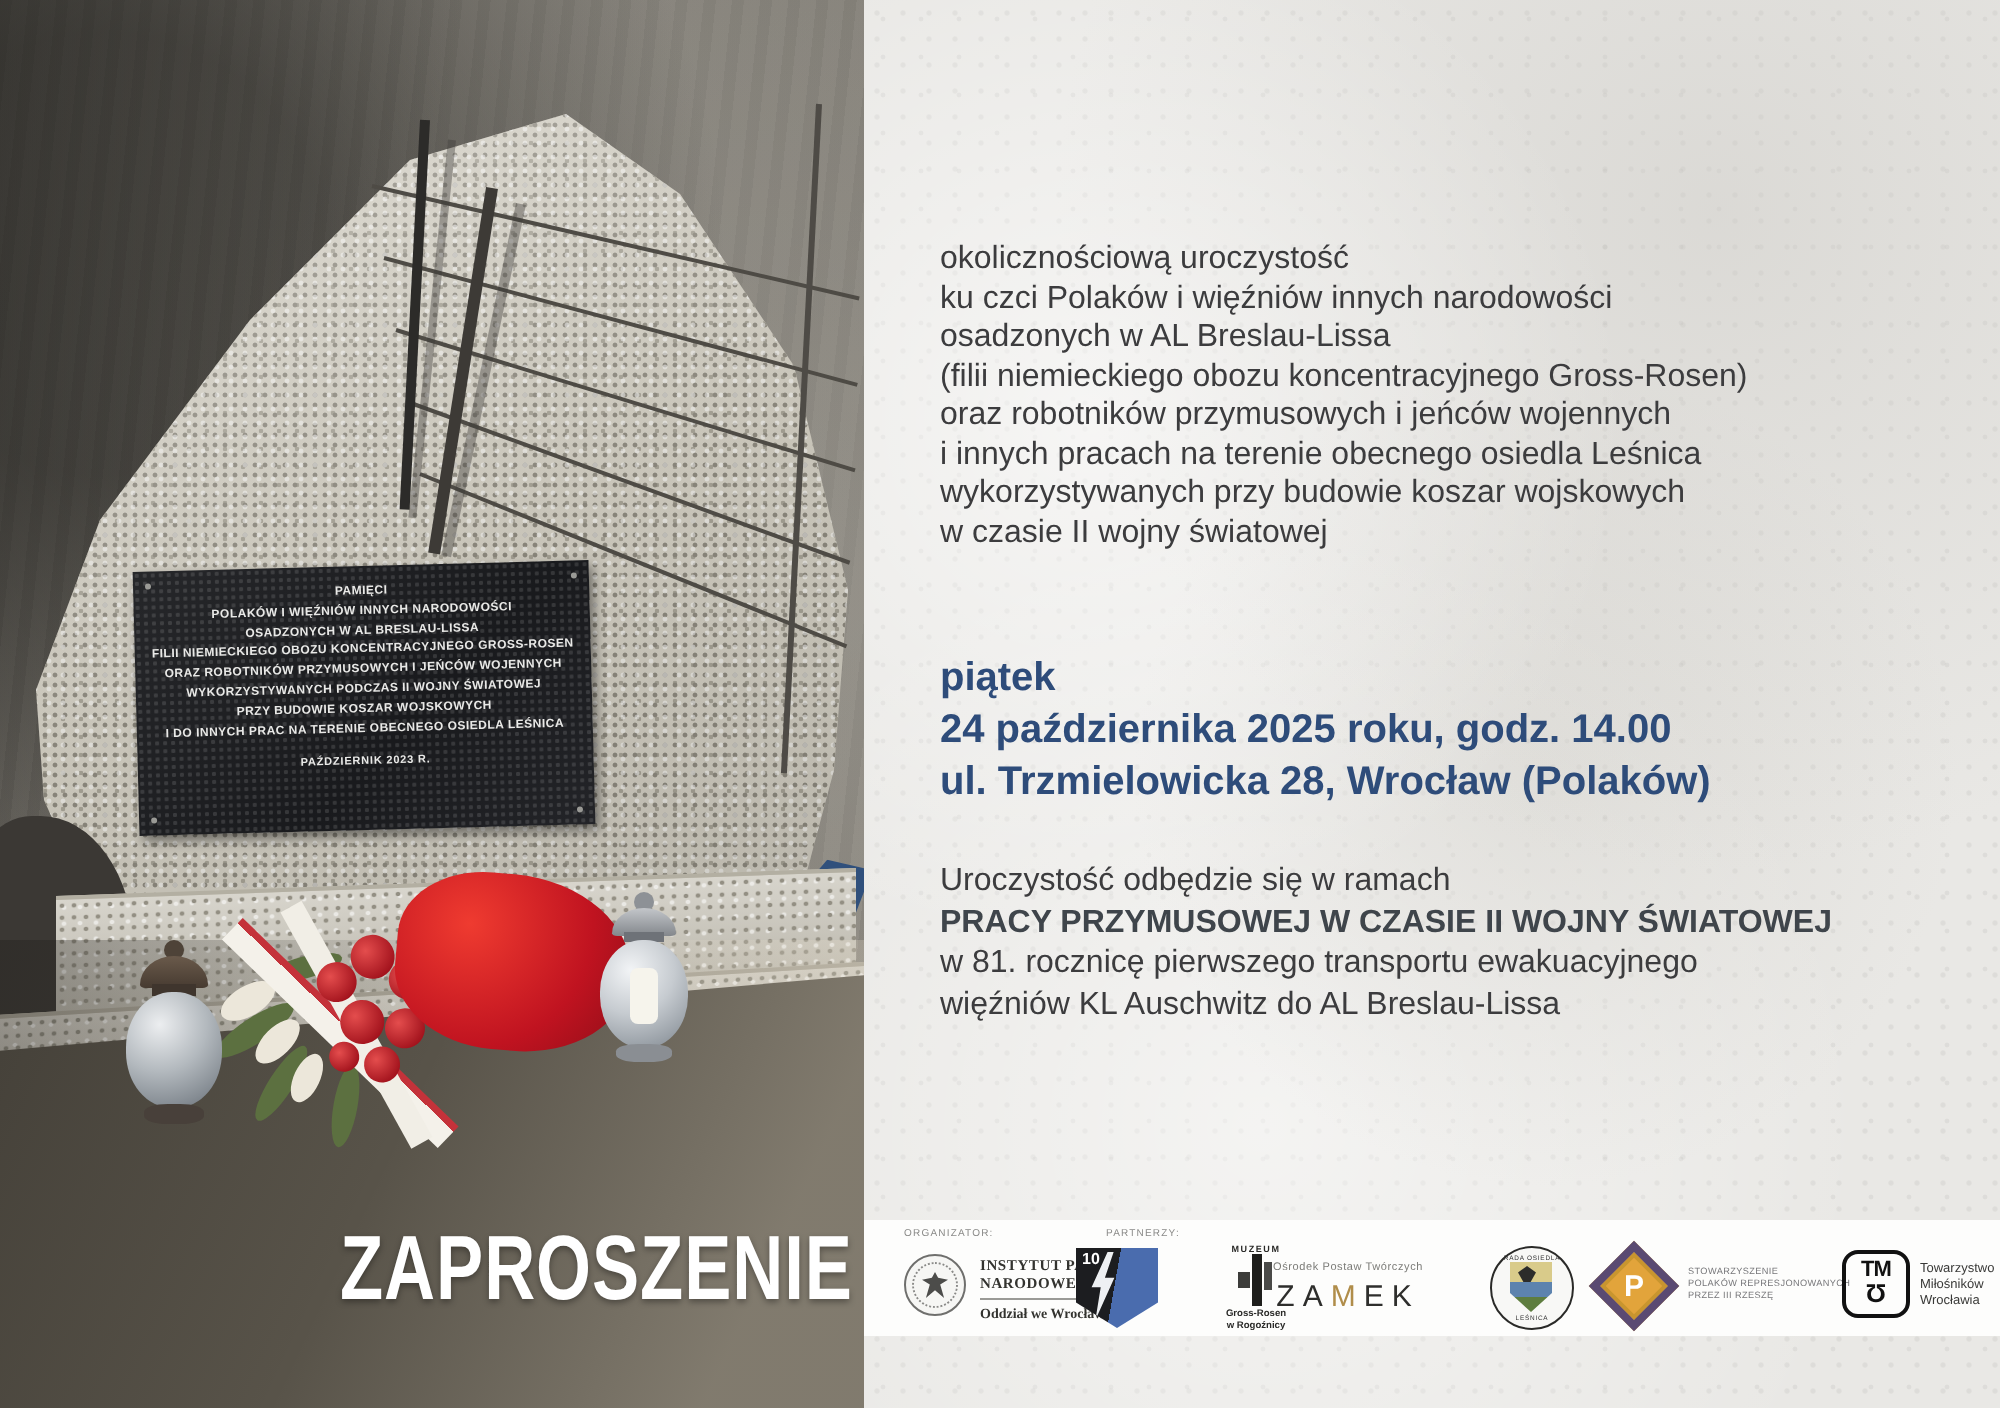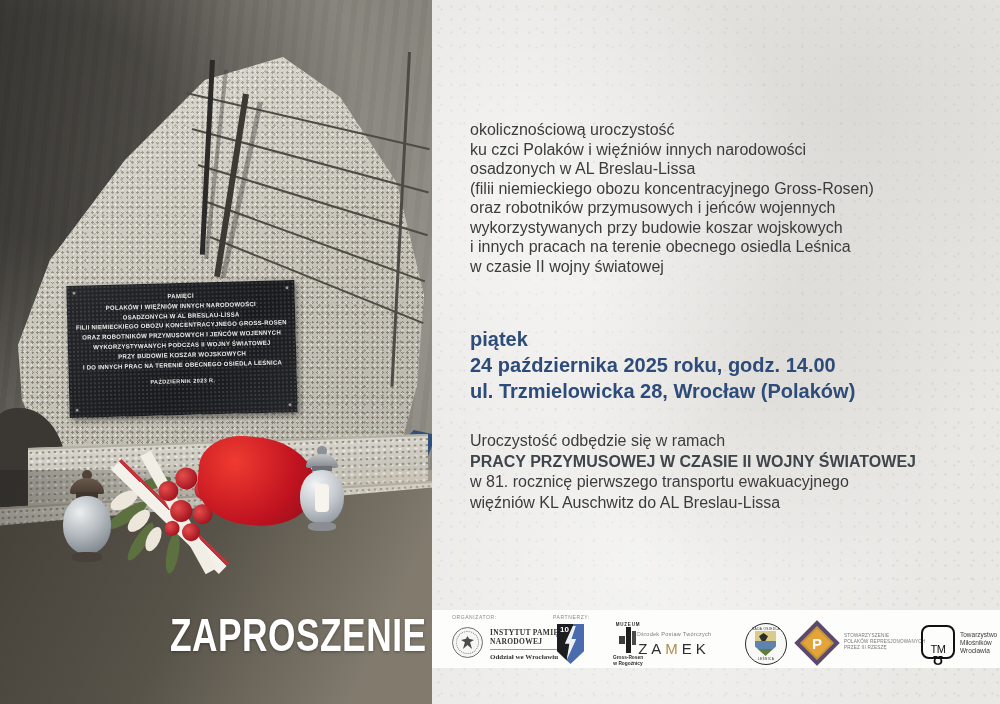--- a/index.html
+++ b/index.html
@@ -32,21 +32,21 @@
   .ipn-seal{position:absolute;left:20px;top:17px;width:31px;height:31px;border-radius:50%;
     border:1px solid #6f6f6d;background:#f6f6f4;box-sizing:border-box;}
   .ipn-seal .inner{position:absolute;left:3px;top:3px;right:3px;bottom:3px;border-radius:50%;
     border:1px dotted #8a8a88;}
   .ipn-seal .eagle{position:absolute;left:8px;top:8px;width:13px;height:13px;
     background:#4c4c4a;clip-path:polygon(50% 0,62% 22%,100% 30%,70% 48%,85% 100%,50% 70%,15% 100%,30% 48%,0 30%,38% 22%);}
   .ipn-txt{position:absolute;left:58px;top:19px;width:90px;font-family:"Liberation Serif",serif;color:#33332f;}
   .ipn-txt .nm{font-size:7.5px;font-weight:bold;line-height:8.5px;letter-spacing:.3px;}
   .ipn-txt .dv{width:78px;height:1px;background:#9a9a96;margin:3px 0;}
   .ipn-txt .br{font-size:7px;font-weight:bold;}
-  .shield{position:absolute;left:125px;top:14px;width:27px;height:40px;
+  .shield{position:absolute;left:106px;top:14px;width:41px;height:40px;
     background:linear-gradient(100deg,#1c1d20 47%,#4a6cae 47%);
     clip-path:polygon(0 0,100% 0,100% 68%,50% 100%,0 68%);}
   .shield .bolt{position:absolute;left:4px;top:2px;width:19px;height:34px;background:#eef0f3;
     clip-path:polygon(62% 0,20% 52%,44% 52%,30% 100%,80% 38%,55% 38%,78% 0);}
   .shield .num{position:absolute;left:3px;top:1px;font-size:8px;font-weight:bold;color:#fff;}
   .museum{position:absolute;left:170px;top:12px;width:52px;text-align:center;color:#2a2a28;}
   .museum .tower{position:relative;margin:0 auto;width:22px;height:26px;}
   .museum .tower .t1{position:absolute;left:9px;top:0;width:5px;height:26px;background:#1e1e1c;}
   .museum .tower .t2{position:absolute;left:2px;top:9px;width:6px;height:8px;background:#3c3c3a;}
   .museum .tower .t3{position:absolute;left:15px;top:4px;width:4px;height:14px;background:#4a4a48;}
@@ -64,21 +64,21 @@
   .crest .eag{position:absolute;left:13px;top:9px;width:9px;height:8px;background:#2c2c2a;
     clip-path:polygon(50% 0,100% 40%,70% 100%,30% 100%,0 40%);}
   .crest .t{position:absolute;width:100%;text-align:center;font-size:3.2px;letter-spacing:.4px;color:#333;}
   .pbadge{position:absolute;left:369px;top:17px;width:32px;height:32px;transform:rotate(45deg);
     background:#e2a43b;border:4px solid #5a4a72;box-shadow:inset 0 0 0 2px #c8952f;box-sizing:border-box;}
   .pbadge .pl{position:absolute;left:0;top:0;width:100%;height:100%;display:flex;align-items:center;
     justify-content:center;transform:rotate(-45deg);font-size:15px;font-weight:bold;color:#fff;}
   .stow{position:absolute;left:412px;top:23px;font-size:4.6px;line-height:6px;color:#77777a;letter-spacing:.2px;}
   .tmw{position:absolute;left:489px;top:15px;width:34px;height:34px;border:2.5px solid #111;
     border-radius:8px;box-sizing:border-box;text-align:center;color:#111;}
-  .tmw .tm{font-size:11px;font-weight:normal;letter-spacing:-.5px;line-height:12px;margin-top:16px;}
+  .tmw .tm{font-size:11px;font-weight:bold;letter-spacing:-.5px;line-height:12px;margin-top:2px;}
   .tmw .lyre{font-size:13px;font-weight:bold;line-height:13px;margin-top:-1px;}
   .tmw-txt{position:absolute;left:528px;top:21px;font-size:6.5px;line-height:8px;color:#3a3a38;}
 
   
   .photo{position:absolute;left:0;top:0;width:432px;height:704px;overflow:hidden;
     background-color:#7b776f;
     background-image:
       linear-gradient(100deg, rgba(35,34,31,.55), rgba(0,0,0,0) 42%),
       radial-gradient(circle at 12% 18%, rgba(30,29,26,.5) 0 16%, transparent 45%),
       radial-gradient(circle at 72% 8%, rgba(140,137,130,.5), transparent 50%),
@@ -241,22 +241,22 @@
   </div>
 
   <div class="paper">
 
     <div class="desc">
       <div>okolicznościową uroczystość</div>
       <div>ku czci Polaków i więźniów innych narodowości</div>
       <div>osadzonych w AL Breslau-Lissa</div>
       <div>(filii niemieckiego obozu koncentracyjnego Gross-Rosen)</div>
       <div>oraz robotników przymusowych i jeńców wojennych</div>
+      <div>i innych pracach na terenie obecnego osiedla Leśnica</div>
       <div>wykorzystywanych przy budowie koszar wojskowych</div>
-      <div>i innych pracach na terenie obecnego osiedla Leśnica</div>
       <div>w czasie II wojny światowej</div>
     </div>
 
     <div class="event">
       <div class="day">piątek</div>
       <div class="big">24 października 2025 roku, godz. 14.00</div>
       <div class="big">ul. Trzmielowicka 28, Wrocław (Polaków)</div>
     </div>
 
     <div class="framework">

